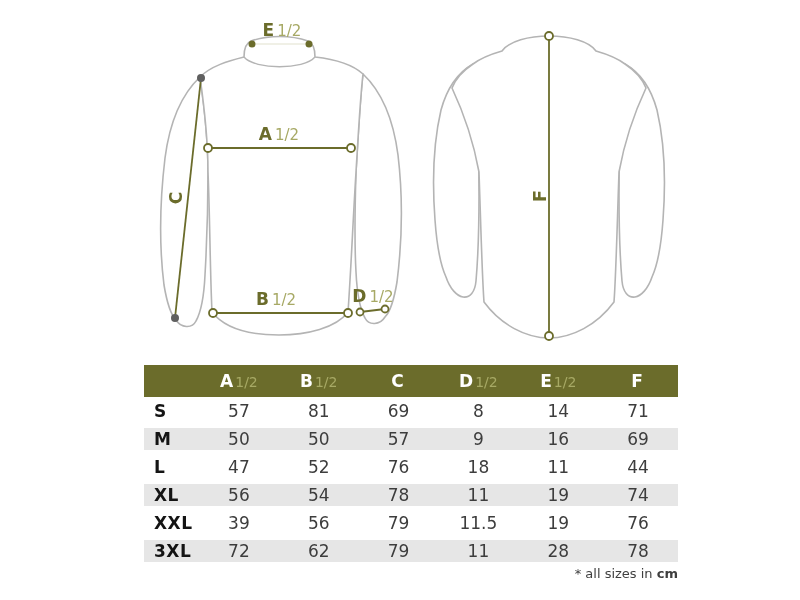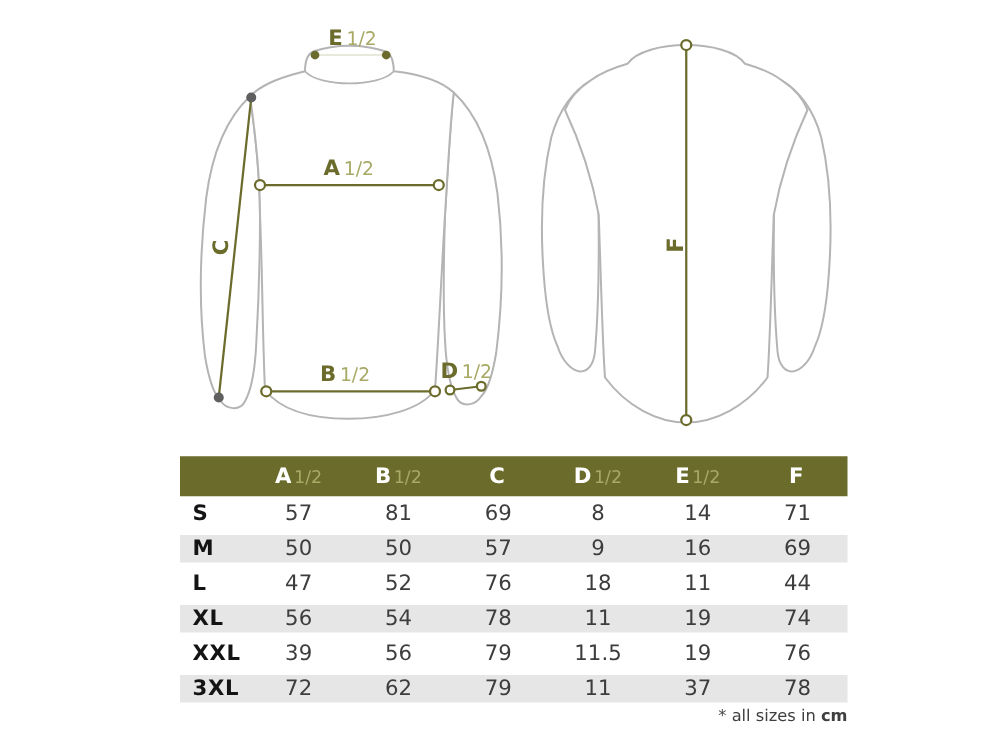--- a/index.html
+++ b/index.html
@@ -216,20 +216,20 @@
       <div class="col">19</div>
       <div class="col">76</div>
     </div>
 
     <div class="trow striped">
       <div class="col-size">3XL</div>
       <div class="col">72</div>
       <div class="col">62</div>
       <div class="col">79</div>
       <div class="col">11</div>
-      <div class="col">37</div>
+      <div class="col">28</div>
       <div class="col">78</div>
     </div>
   </div>
 
   <div class="footnote"><span>* all sizes in </span><span class="unit">cm</span></div>
 
 </div>
 
 </body></html>

